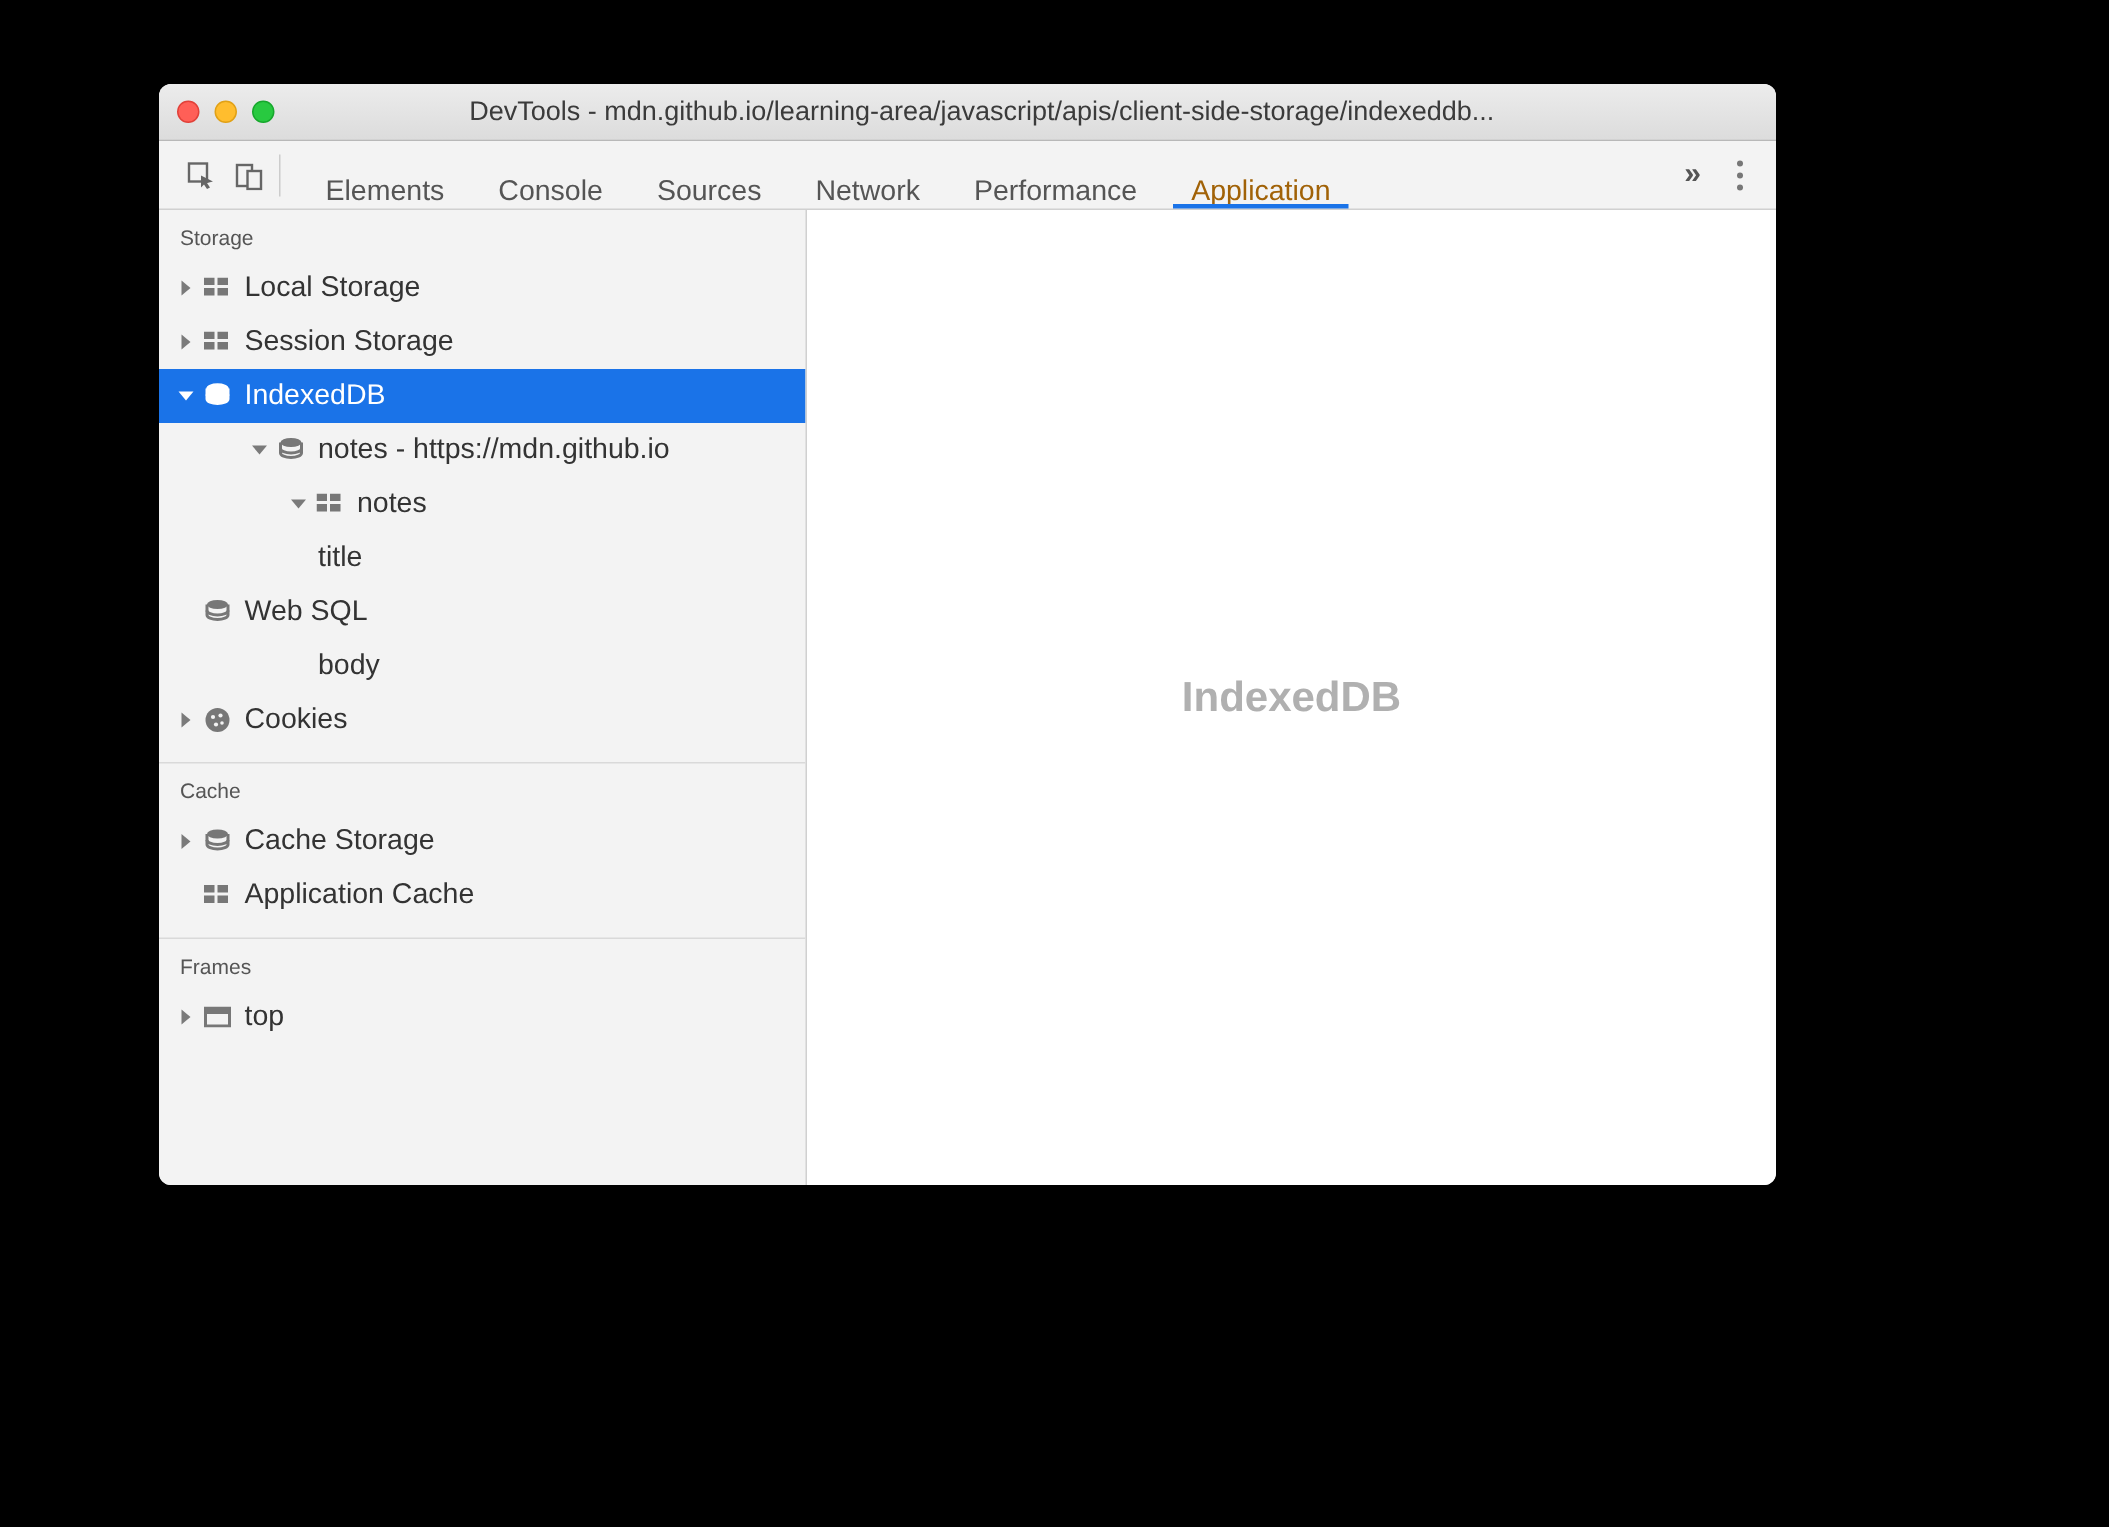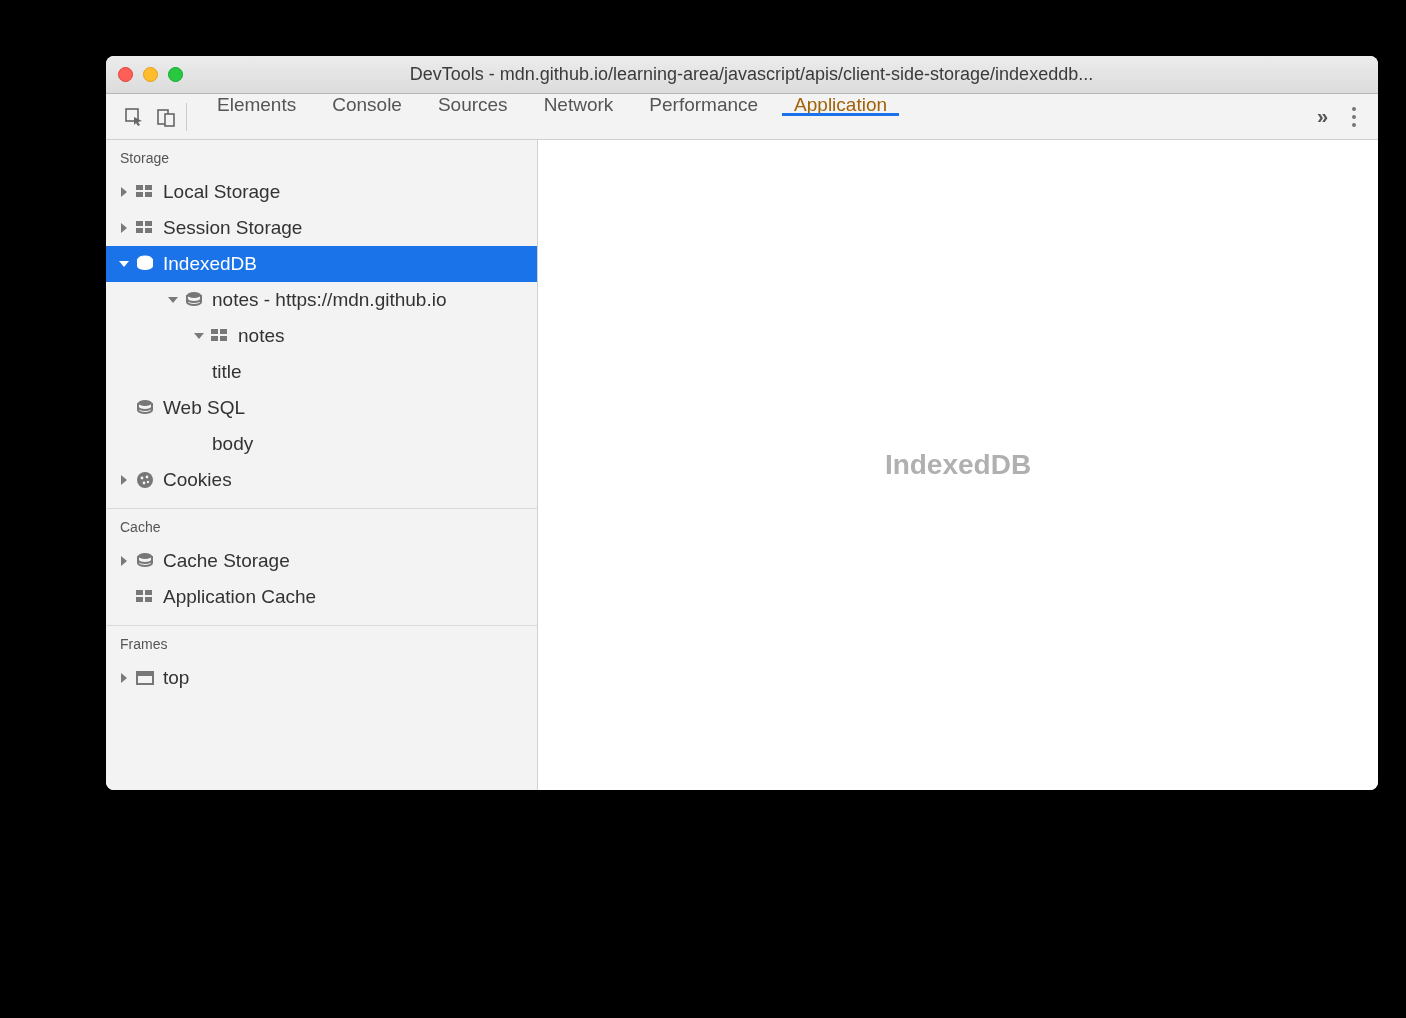--- a/index.html
+++ b/index.html
@@ -9,21 +9,21 @@
     height: 1018px;
     font-family: -apple-system, "Helvetica Neue", Arial, sans-serif;
     font-size: 18px;
     color: #333;
     position: relative;
   }
   .window {
     position: absolute;
     left: 106px;
     top: 56px;
-    width: 1272px;
+    width: 1078px;
     height: 734px;
     background: #fff;
     border-radius: 8px;
     overflow: hidden;
     box-shadow: 0 20px 60px rgba(0,0,0,0.5);
     display: flex;
     flex-direction: column;
   }
   .titlebar {
     height: 38px;
@@ -67,21 +67,21 @@
     display: flex;
     align-items: center;
     gap: 12px;
     padding: 0 10px;
     border-right: 1px solid #ccc;
     height: 28px;
   }
   .tb-icons svg { display:block; }
   .tabs {
     display: flex;
-    align-items: flex-start;
+    align-items: flex-end;
     height: 100%;
     margin-left: 12px;
     flex: 1;
   }
   .tab {
     display: flex;
     align-items: center;
     padding: 0 18px;
     color: #555;
     font-size: 19px;

